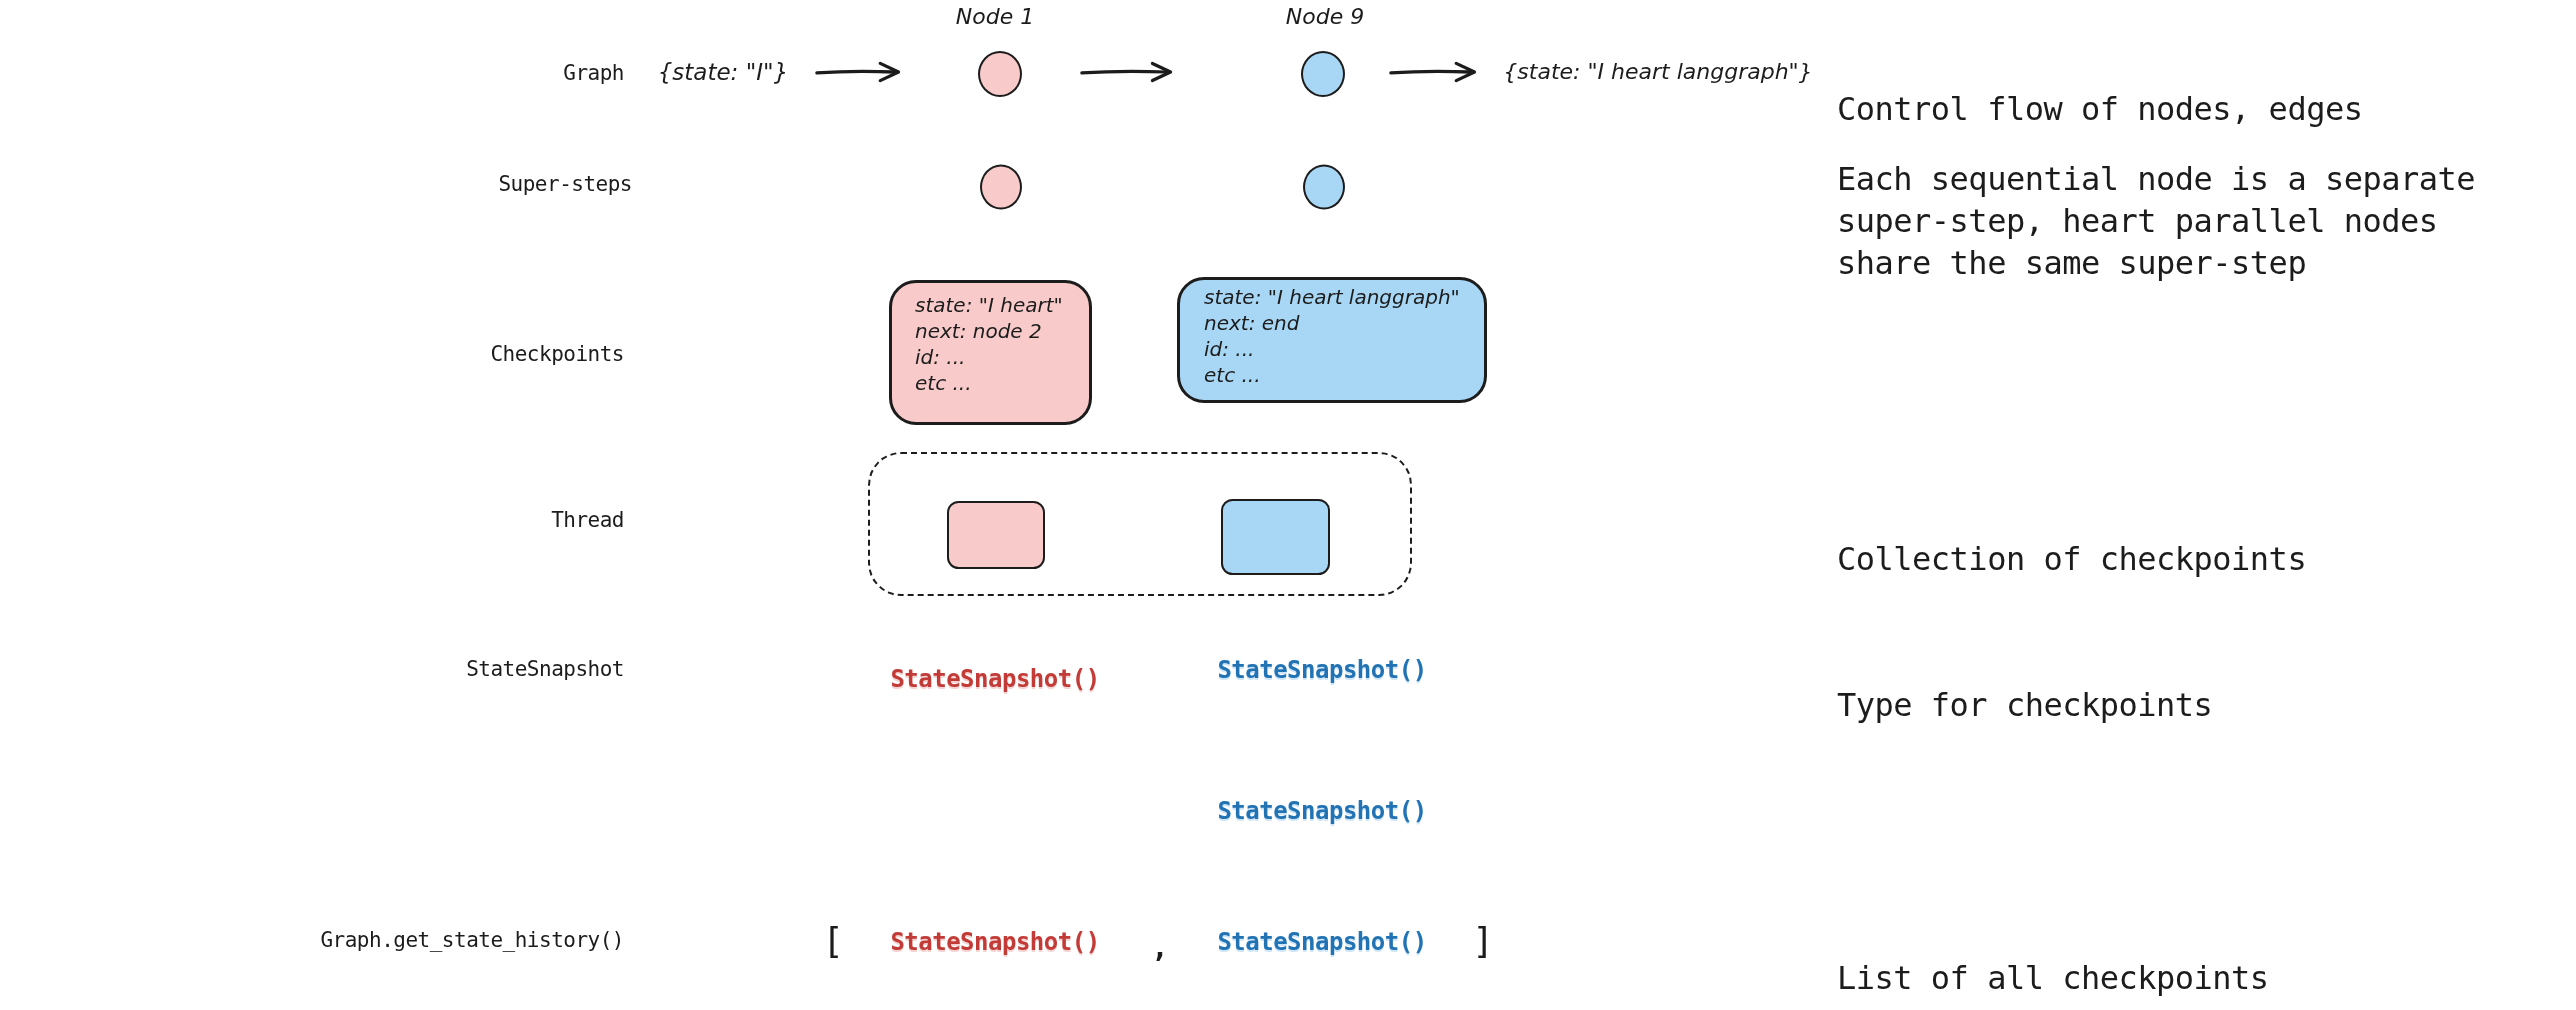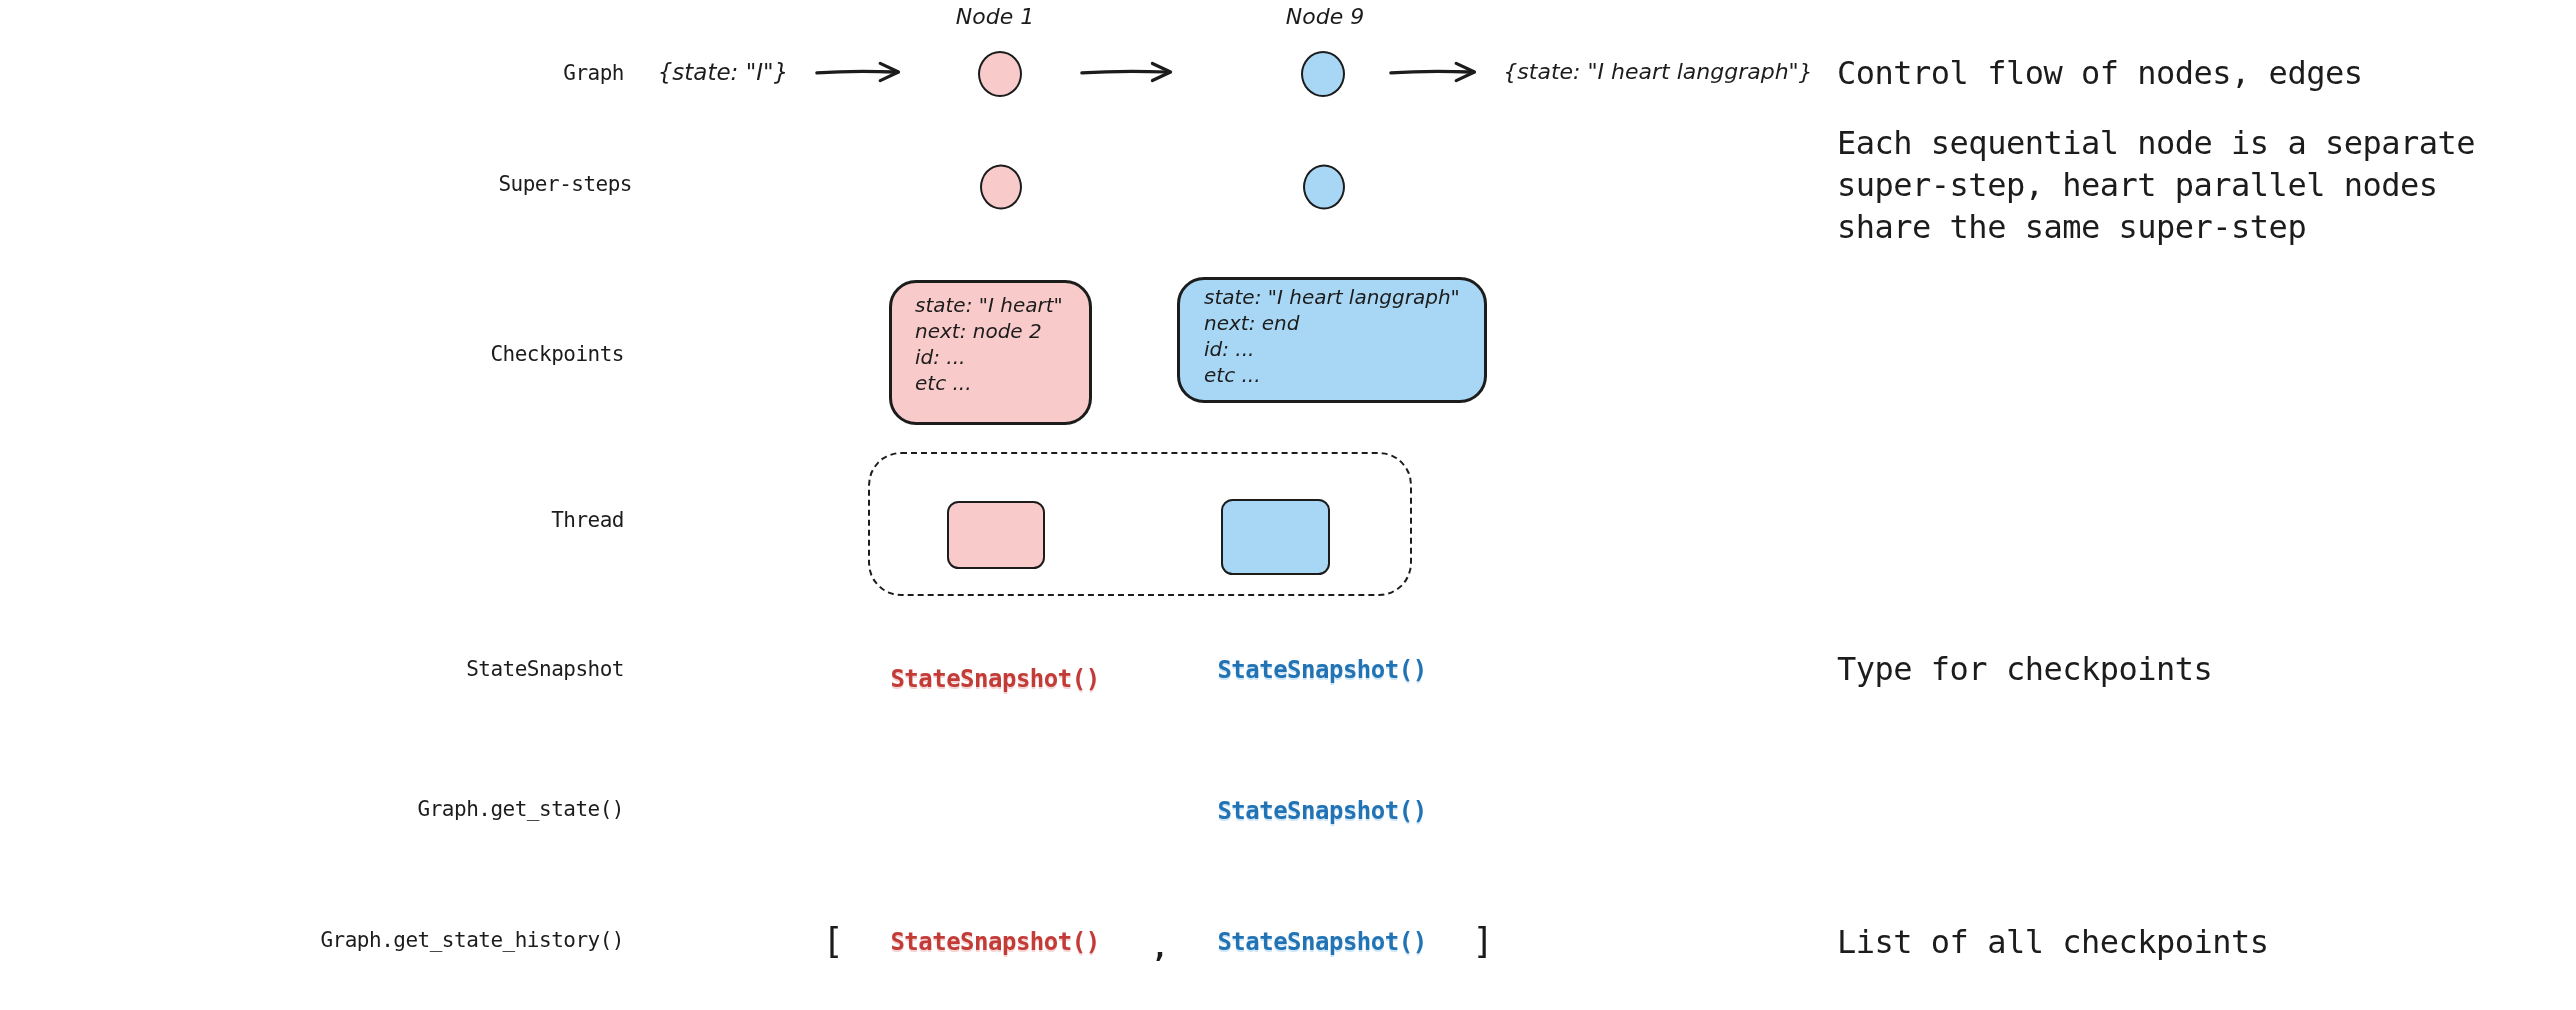--- a/index.html
+++ b/index.html
@@ -20,20 +20,21 @@
     white-space:nowrap;
     letter-spacing:-0.5px;
   }
   
   .desc{
     position:absolute;left:1837px;
     font-size:32px;line-height:42px;
     transform:translateY(-50%);
     white-space:nowrap;
     letter-spacing:-0.5px;
+    margin-top:36px;
   }
   
   .hand{
     position:absolute;
     font-family:"DejaVu Sans", sans-serif;
     font-style:italic;
     color:#1c1c1c;
     transform:translate(-50%,-50%);
     white-space:nowrap;
   }
@@ -166,29 +167,29 @@
     <div>etc ...</div>
   </div>
 
 
   <div class="row-label" style="top:520px;">Thread</div>
 
   <div class="thread-box" style="left:868px;top:452px;width:544px;height:144px;"></div>
   <div class="mini-card pink-fill" style="left:947px;top:501px;width:98px;height:68px;"></div>
   <div class="mini-card blue-fill" style="left:1221px;top:499px;width:109px;height:76px;"></div>
 
+  <div class="desc" style="top:523px;">Collection of checkpoints</div>
 
   <div class="row-label" style="top:669px;">StateSnapshot</div>
 
   <div class="code code-red" style="left:995px;top:679px;">StateSnapshot()</div>
   <div class="code code-blue" style="left:1322px;top:670px;">StateSnapshot()</div>
 
   <div class="desc" style="top:669px;">Type for checkpoints</div>
 
-  <div class="row-label" style="top:809px;">Graph.get_state()</div>
 
   <div class="code code-blue" style="left:1322px;top:811px;">StateSnapshot()</div>
 
 
   <div class="row-label" style="top:940px;">Graph.get_state_history()</div>
 
   <div class="punct" style="left:833px;top:940px;">[</div>
   <div class="code code-red" style="left:995px;top:942px;">StateSnapshot()</div>
   <div class="punct comma" style="left:1160px;top:947px;">,</div>
   <div class="code code-blue" style="left:1322px;top:942px;">StateSnapshot()</div>

